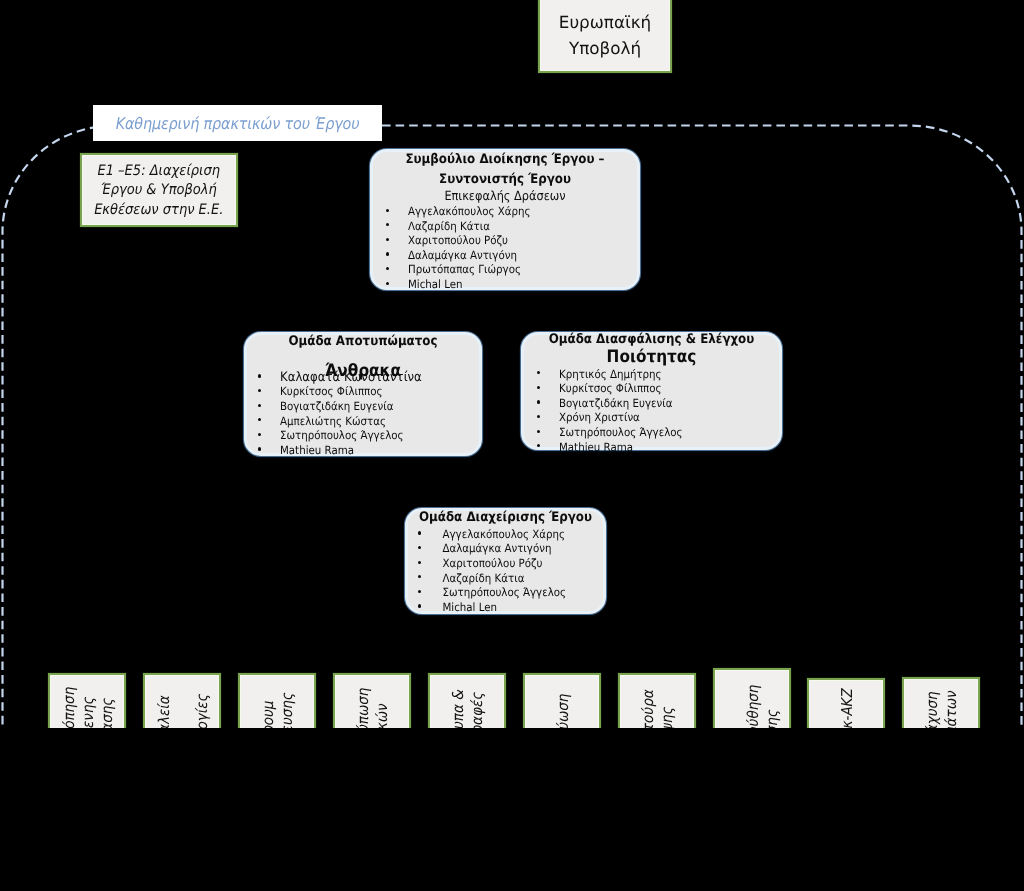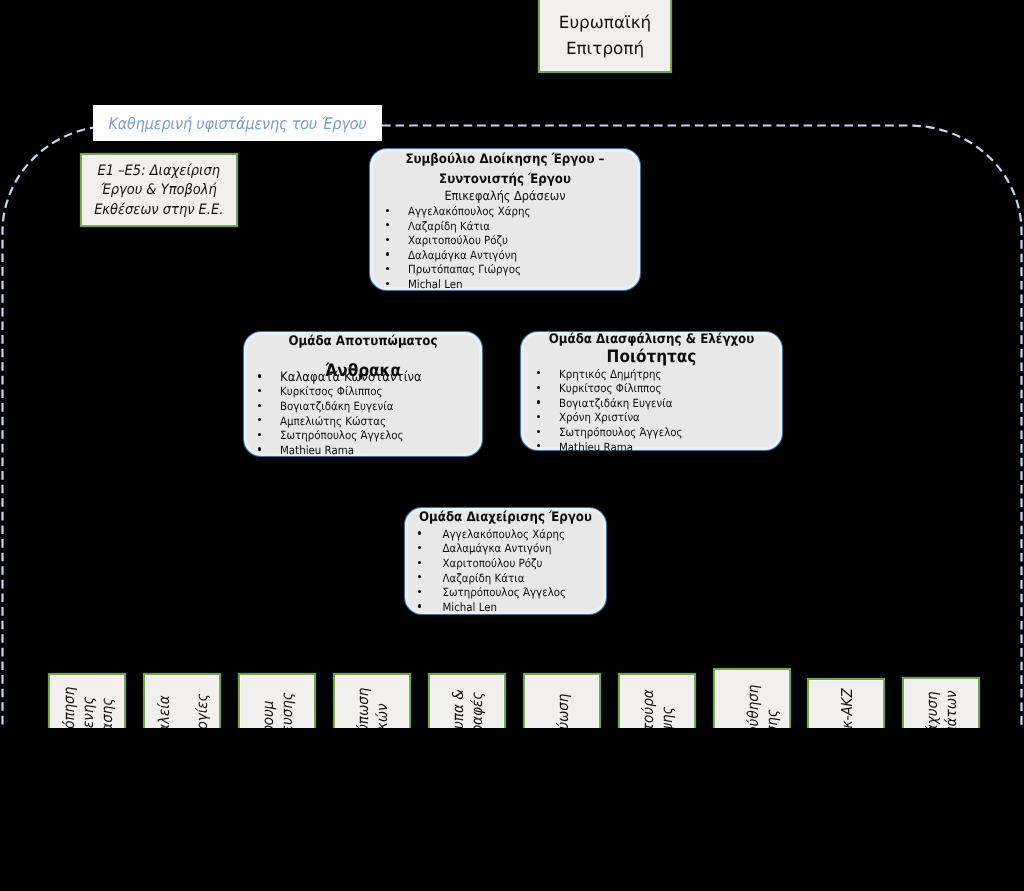--- a/index.html
+++ b/index.html
@@ -56,26 +56,26 @@
 <div class="stage">
 
   <svg class="abs" style="left:0;top:0;width:1024px;height:891px;" viewBox="0 0 1024 891">
     <path d="M 110 125.5 H 910 A 112 106 0 0 1 1021.5 231.5 V 737 A 112 106 0 0 1 910 842.5
              H 114 A 112 106 0 0 1 2.5 737 V 231.5 A 112 106 0 0 1 114 125.5 Z" fill="none" stroke="#C3D6EE" stroke-width="2.2" stroke-dasharray="8.6 5"></path>
   </svg>
 
   <div class="abs greenbox" style="left:540.1px;top:-0.9px;width:129.8px;height:71.8px;font-size:16.8px;line-height:26px;font-family:'DejaVu Sans',sans-serif;">
     <div>
       <div>Ευρωπαϊκή</div>
-      <div>Επιτροπή</div>
+      <div>Υποβολή</div>
     </div>
   </div>
 
   <div class="abs banner" style="left:93px;top:105px;width:289px;height:36px;font-size:16px;letter-spacing:-0.15px;">
-    <span>Καθημερινή υφιστάμενης του Έργου</span>
+    <span>Καθημερινή πρακτικών του Έργου</span>
   </div>
 
   <div class="abs greenbox" style="left:81.6px;top:154.6px;width:154.3px;height:70.8px;font-size:14.5px;line-height:19.1px;font-style:italic;padding-top:2px;">
     <div>
       <div>E1 –E5: Διαχείριση</div>
       <div>Έργου &amp; Υποβολή</div>
       <div>Εκθέσεων στην Ε.Ε.</div>
     </div>
   </div>
 

